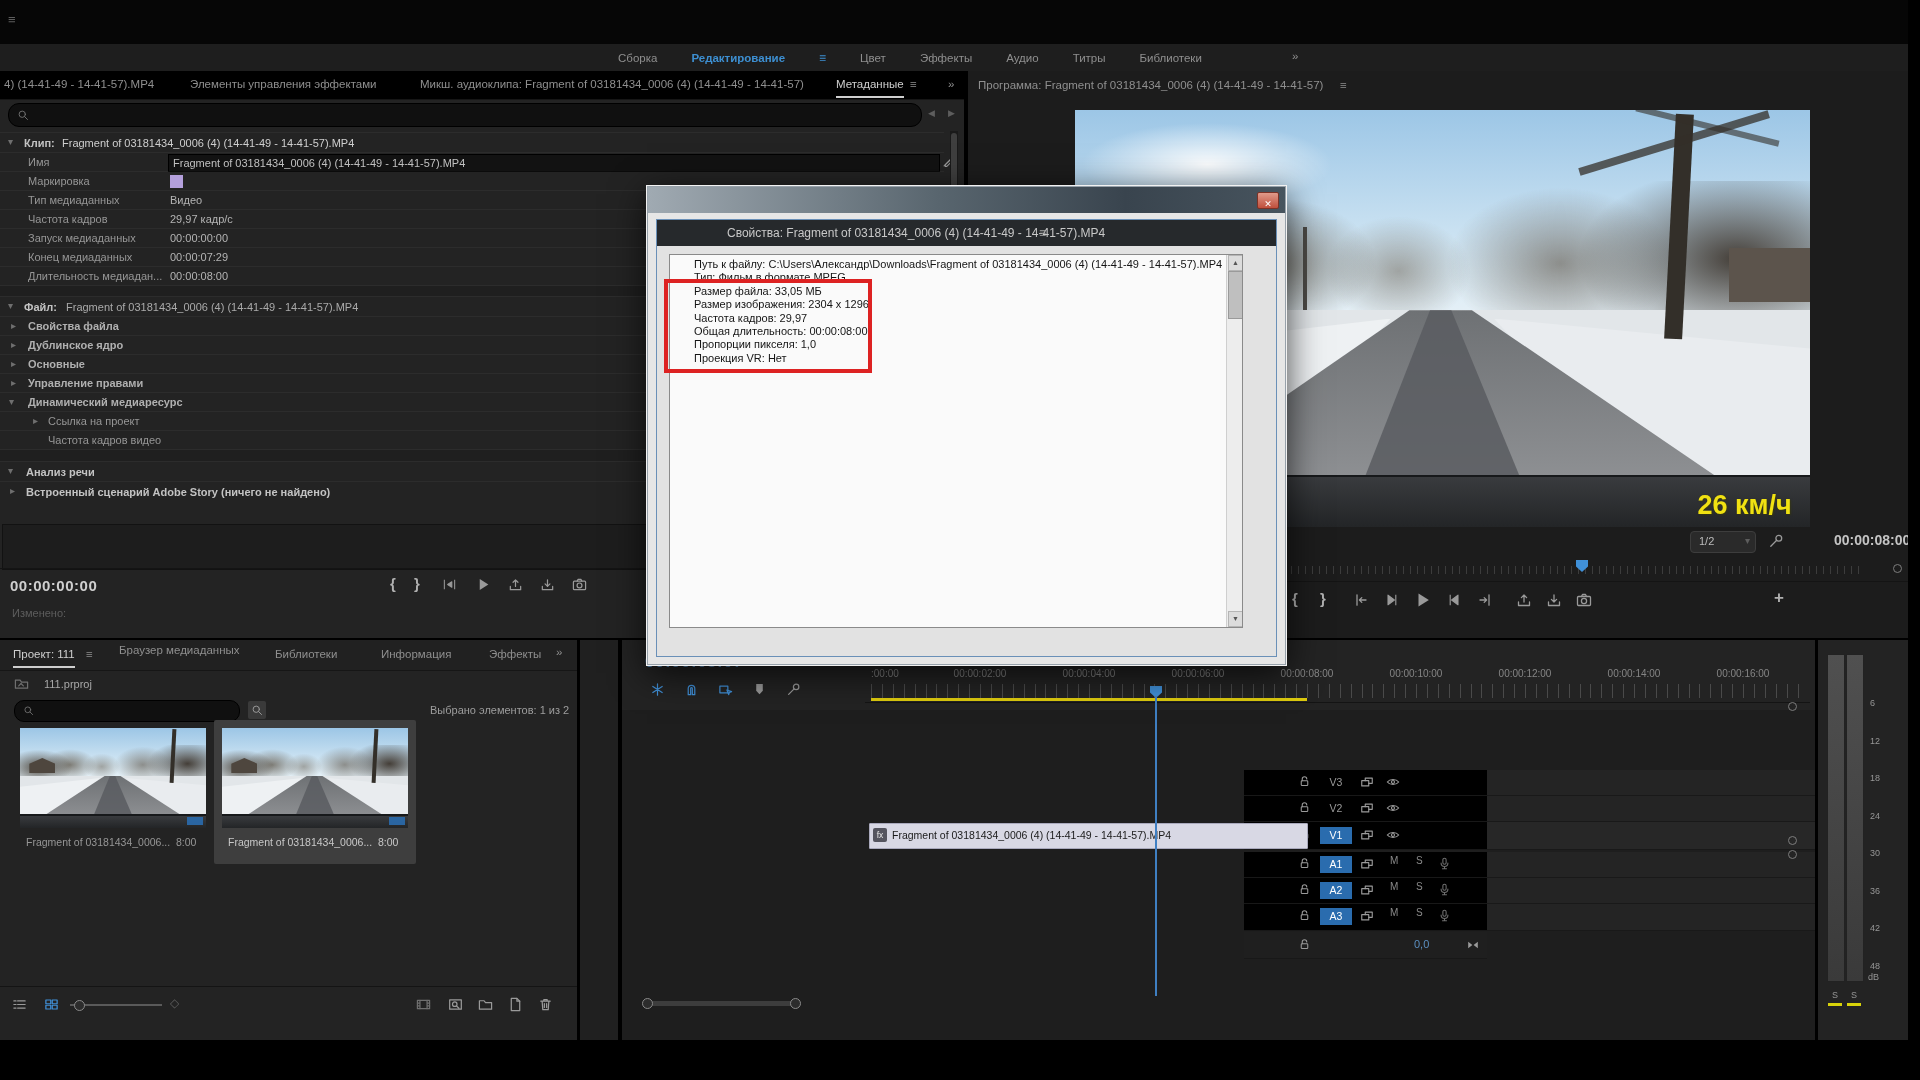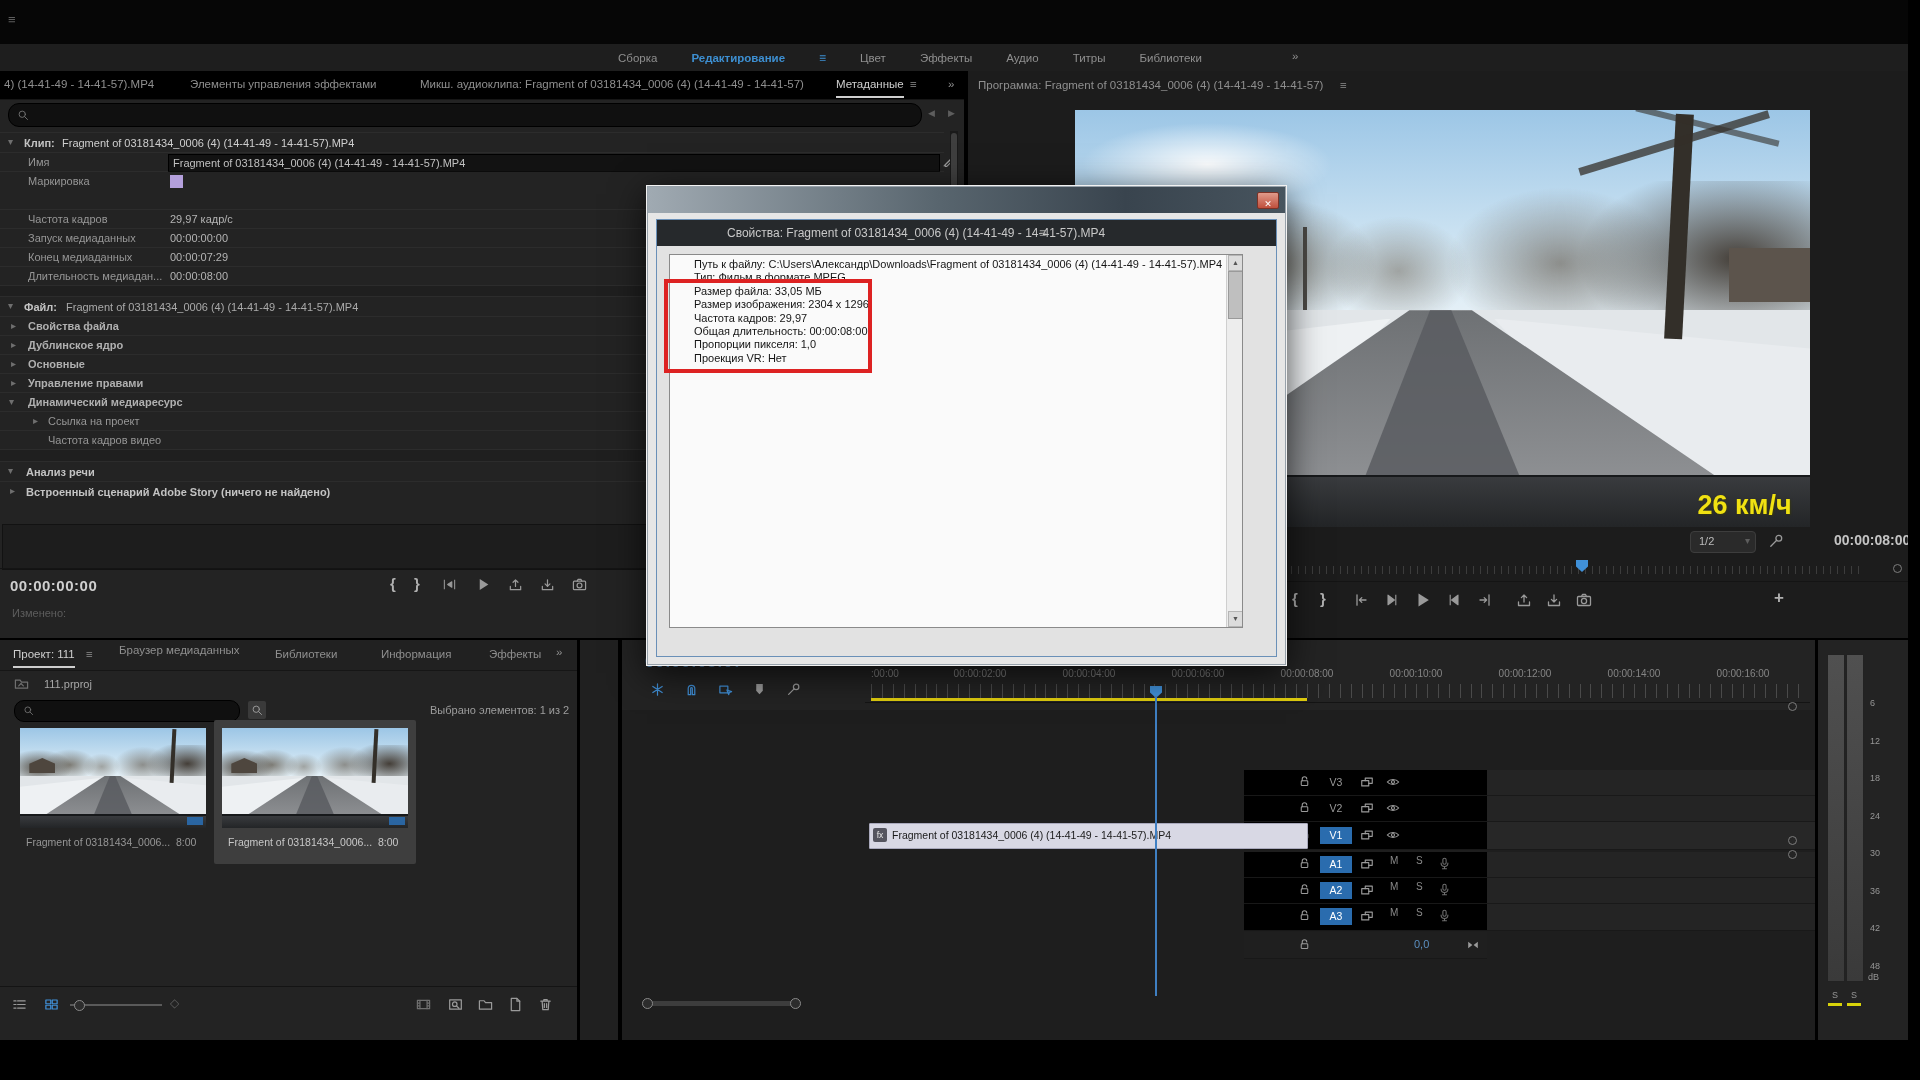--- a/index.html
+++ b/index.html
@@ -260,20 +260,24 @@
         <span class="t" style="position:absolute;left:4px;top:2px;color:#c0c0c0;">Fragment of 03181434_0006 (4) (14-41-49 - 14-41-57).MP4</span>
       </div>
       <svg class="a s c-gray" width="13" height="13" style="left:942px;top:2px;">
           <use href="#sy-penslash"></use>
         </svg>
     </div>
     <div class="row" style="top:100px;">
       <span class="t rlbl">Маркировка</span>
       <div class="a chip" style="left:170px;top:3px;"></div>
     </div>
+    <div class="row" style="top:119px;">
+      <span class="t rlbl">Тип медиаданных</span>
+      <span class="t rval">Видео</span>
+    </div>
     <div class="row" style="top:138px;">
       <span class="t rlbl">Частота кадров</span>
       <span class="t rval">29,97 кадр/с</span>
     </div>
     <div class="row" style="top:157px;">
       <span class="t rlbl">Запуск медиаданных</span>
       <span class="t rval">00:00:00:00</span>
     </div>
     <div class="row" style="top:176px;">
       <span class="t rlbl">Конец медиаданных</span>

